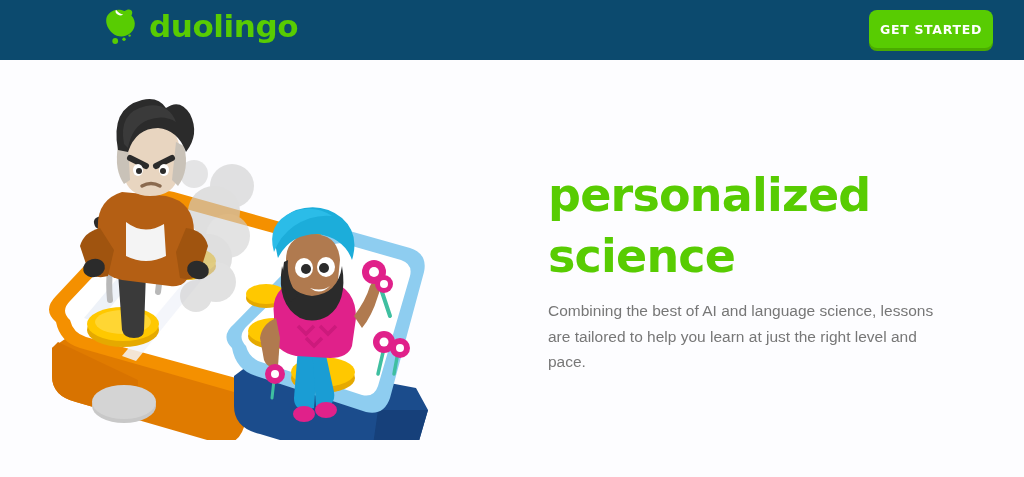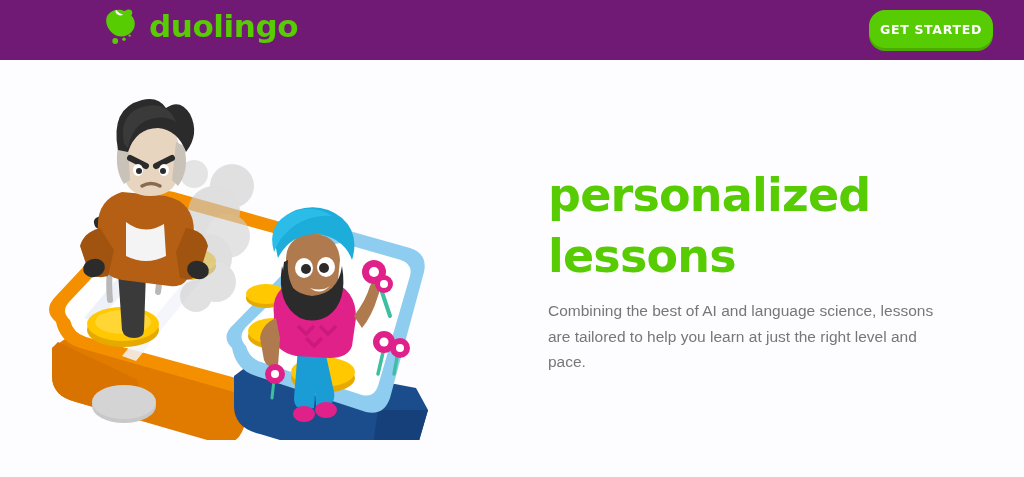--- a/index.html
+++ b/index.html
@@ -23,21 +23,21 @@
     height: 477px;
     background: #ffffff;
   }
 
   
   .header {
     position: absolute;
     top: 0; left: 0;
     width: 1024px;
     height: 68px;
-    background: #701a75;
+    background: #0c4a6e;
     border-bottom: 1px solid #e8e8e8;
     display: flex;
     align-items: center;
   }
 
   .brand {
     position: absolute;
     left: 100px;
     top: 8px;
     display: flex;
@@ -64,21 +64,21 @@
   }
 
   .cta-button {
     position: absolute;
     right: 31px;
     top: 10px;
     width: 124px;
     height: 38px;
     background: #58cc02;
     border: none;
-    border-radius: 16px;
+    border-radius: 8px;
     box-shadow: 0 3px 0 #4aab00;
     color: #ffffff;
     font-family: "DejaVu Sans", sans-serif;
     font-size: 12.5px;
     font-weight: 700;
     letter-spacing: 0.7px;
     cursor: pointer;
     display: flex;
     align-items: center;
     justify-content: center;
@@ -340,18 +340,18 @@
 
           <path d="M256 300 L254 318" stroke="#3fbfa0" stroke-width="3" stroke-linecap="round"></path>
           <circle cx="257" cy="294" r="10" fill="#e0218a"></circle>
           <circle cx="257" cy="294" r="4" fill="#ffffff"></circle>
         </g>
 
       </svg>
     </div>
 
     <div class="hero-copy">
-      <h1 class="hero-title">personalized lessons</h1>
+      <h1 class="hero-title">personalized science</h1>
       <p class="hero-sub">Combining the best of AI and language science, lessons are tailored to help you learn at just the right level and pace.</p>
     </div>
 
   </section>
 </div>
 
 </body></html>

